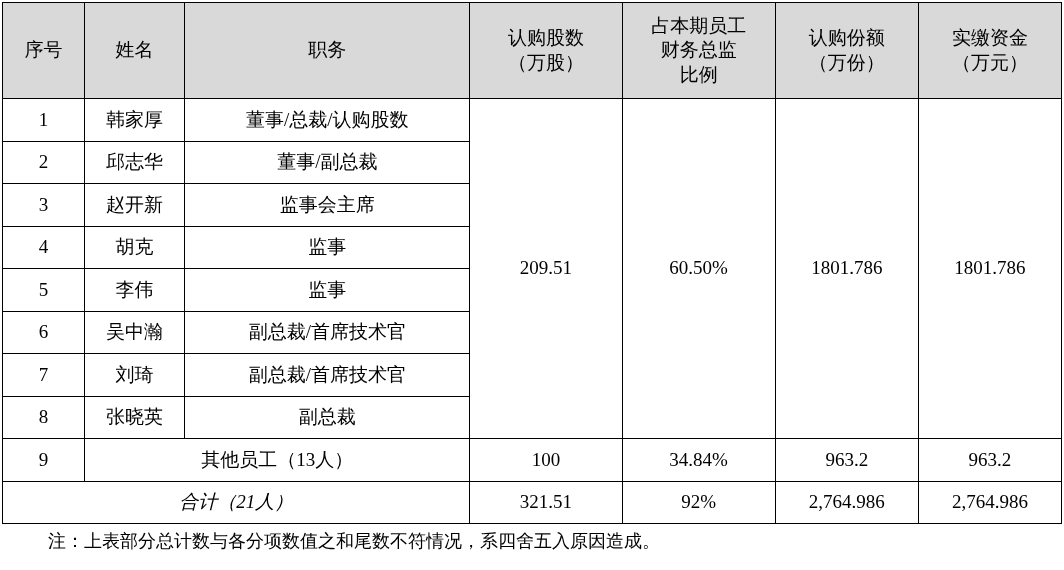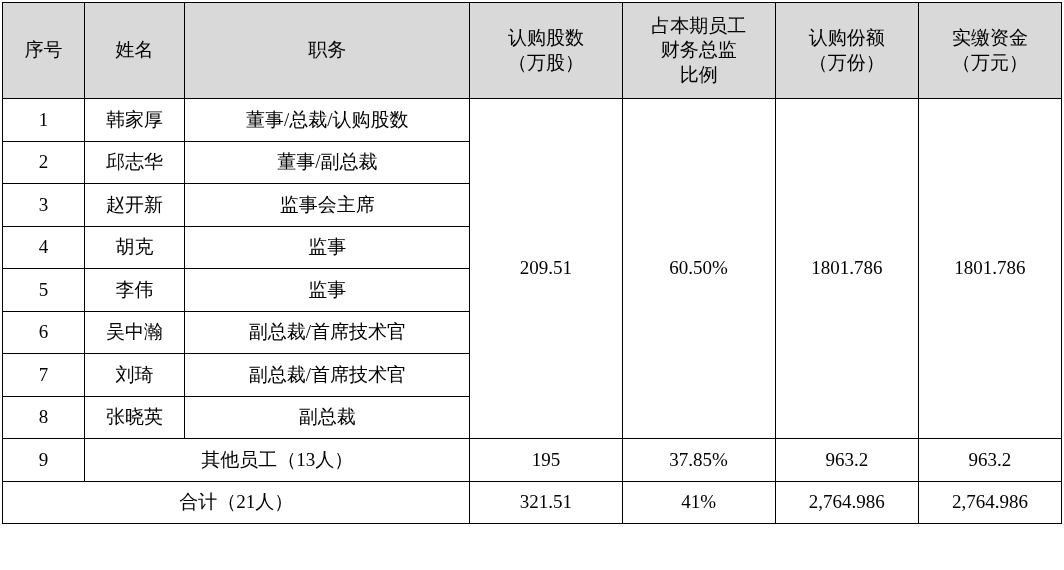--- a/index.html
+++ b/index.html
@@ -54,20 +54,21 @@
   .col-paid  { width: 143px; }
 
   .num-cell { text-align: center; }
   .total-row td {
     font-weight: bold;
     height: 42px;
   }
   .total-label {
     text-align: center;
     font-weight: bold;
+    font-style: italic;
   }
   .merged {
     vertical-align: middle;
   }
   .note {
     margin: 6px 0 0 0;
     padding-left: 48px;
     font-size: 18px;
     line-height: 1.3;
     font-family: "Liberation Serif", "DejaVu Serif", serif;
@@ -153,29 +154,30 @@
         <td>副总裁/首席技术官</td>
       </tr>
       <tr>
         <td>8</td>
         <td>张晓英</td>
         <td>副总裁</td>
       </tr>
       <tr>
         <td>9</td>
         <td colspan="2">其他员工（13人）</td>
-        <td class="num-cell">195</td>
-        <td class="num-cell">37.85%</td>
+        <td class="num-cell">100</td>
+        <td class="num-cell">34.84%</td>
         <td class="num-cell">963.2</td>
         <td class="num-cell">963.2</td>
       </tr>
       <tr class="total-row">
         <td class="total-label" colspan="3">合计（21人）</td>
         <td class="num-cell">321.51</td>
-        <td class="num-cell">41%</td>
+        <td class="num-cell">92%</td>
         <td class="num-cell">2,764.986</td>
         <td class="num-cell">2,764.986</td>
       </tr>
     </tbody>
   </table>
 
+  <p class="note">注：上表部分总计数与各分项数值之和尾数不符情况，系四舍五入原因造成。</p>
 
 </div>
 
 </body></html>

